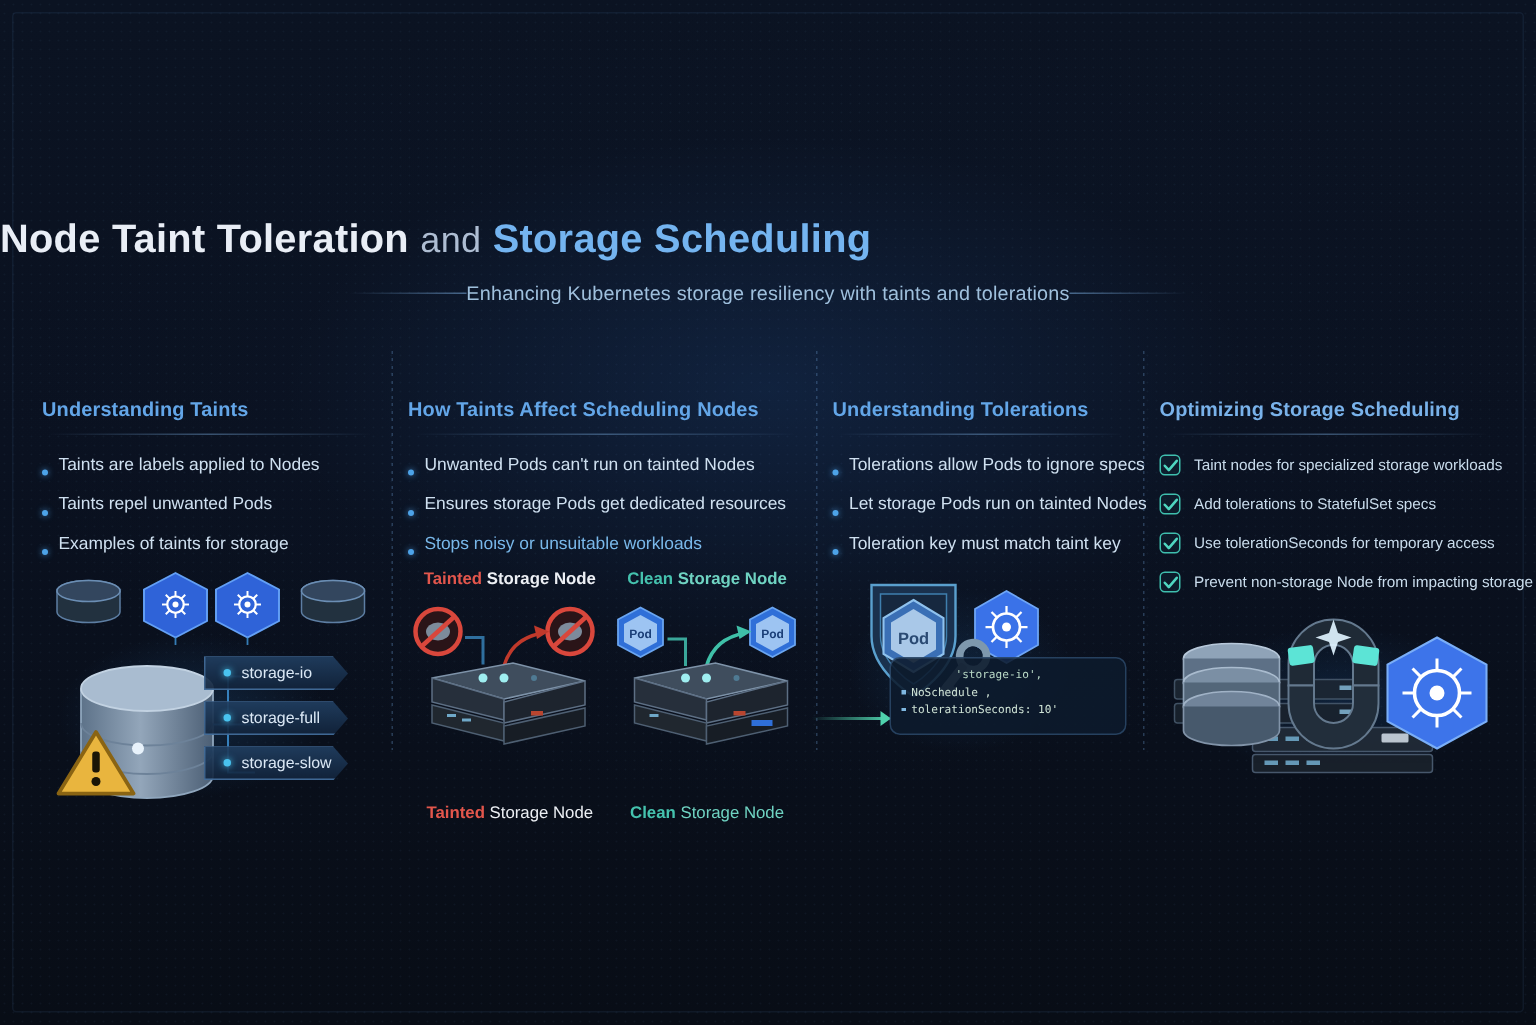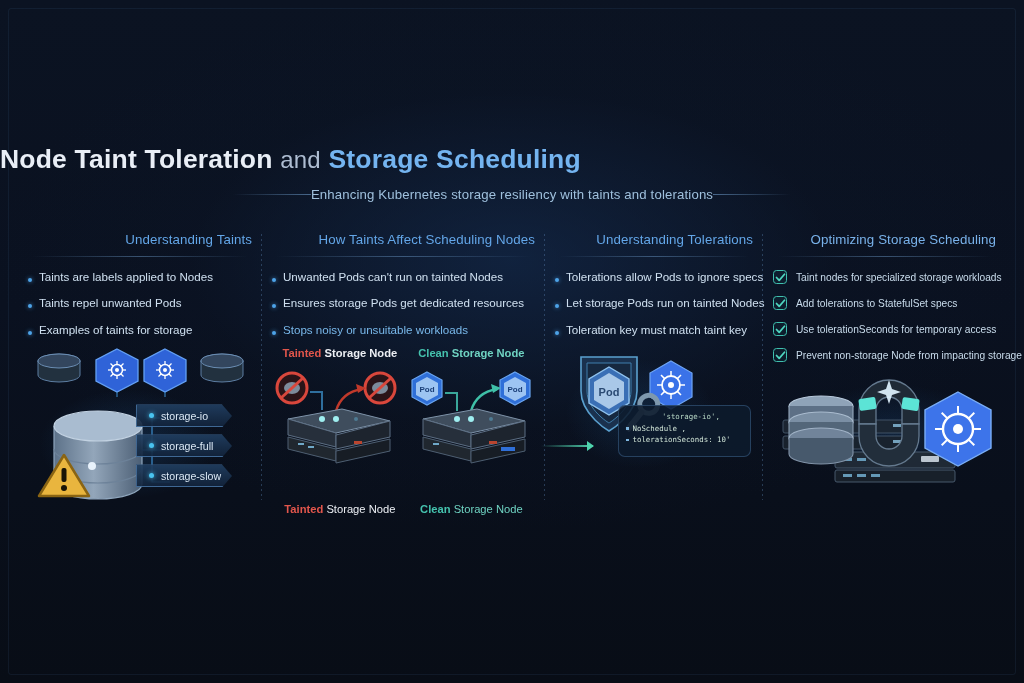--- a/index.html
+++ b/index.html
@@ -52,33 +52,33 @@
   .col { position: relative; padding: 0 10px; }
   .col.c1 { width: 244px; }
   .col.c2 { width: 283px; }
   .col.c3 { width: 218px; }
   .col.c4 { width: 243px; }
   .divider {
     position: absolute; top: 2px; bottom: -2px; right: 0; width: 1px;
     background: repeating-linear-gradient(180deg, rgba(110,160,215,0.30) 0 2px, rgba(110,160,215,0) 2px 5px);
   }
   .col-head {
-    text-align: right; font-size: 13.3px; font-weight: 400; color: #63a6e8;
-    letter-spacing: .1px; padding-bottom: 9px; white-space: nowrap;
+    text-align: left; font-size: 13.3px; font-weight: 700; color: #63a6e8;
+    letter-spacing: .1px; padding-bottom: 9px; white-space: nowrap; margin-top: 33px;
   }
   .col.c4 .col-head { color: #79b2ea; }
   .head-rule {
     height: 1px; margin: 0 4px 13px 4px;
     background: linear-gradient(90deg, rgba(110,160,215,0) 0%, rgba(120,170,220,0.42) 50%, rgba(110,160,215,0) 100%);
   }
 
   
   .bullets { list-style: none; }
   .bullets li {
-    display: flex; align-items: center; gap: 7px;
+    display: flex; align-items: flex-end; gap: 7px;
     font-size: 11.6px; color: #cfe0f0; line-height: 1.25; margin-bottom: 12px;
     white-space: nowrap;
   }
   .bullets li .dot {
     width: 4px; height: 4px; border-radius: 50%; background: #4da3e8;
     margin-top: 5px; flex: none;
     box-shadow: 0 0 4px rgba(77,163,232,0.8);
   }
   .bullets li.accent { color: #79b8ea; }
 
@@ -114,21 +114,21 @@
     background: linear-gradient(180deg, rgba(32,62,96,0.92), rgba(18,36,60,0.92));
     border: 1px solid rgba(96,150,205,0.5);
     border-right: none;
     clip-path: polygon(0 0, calc(100% - 10px) 0, 100% 50%, calc(100% - 10px) 100%, 0 100%);
     font-size: 10.6px; color: #dbe8f5;
   }
   .chip .cdot { width: 5px; height: 5px; border-radius: 50%; background: #49c3ef; box-shadow: 0 0 5px #49c3ef; flex: none; }
 
   
   .codepanel {
-    position: absolute; right: 2px; top: 56px; width: 133px; height: 52px;
+    position: absolute; right: 2px; top: 56px; width: 158px; height: 52px;
     background: rgba(12,26,44,0.88);
     border: 1px solid rgba(90,140,195,0.35);
     border-radius: 7px;
     padding: 5px 7px;
     font-family: "DejaVu Sans Mono", monospace;
     font-size: 7.4px; color: #cfe3d6; line-height: 1.55;
     overflow: hidden;
     text-align: center;
   }
   .codepanel .ln { display: flex; gap: 4px; align-items: baseline; white-space: nowrap; }

